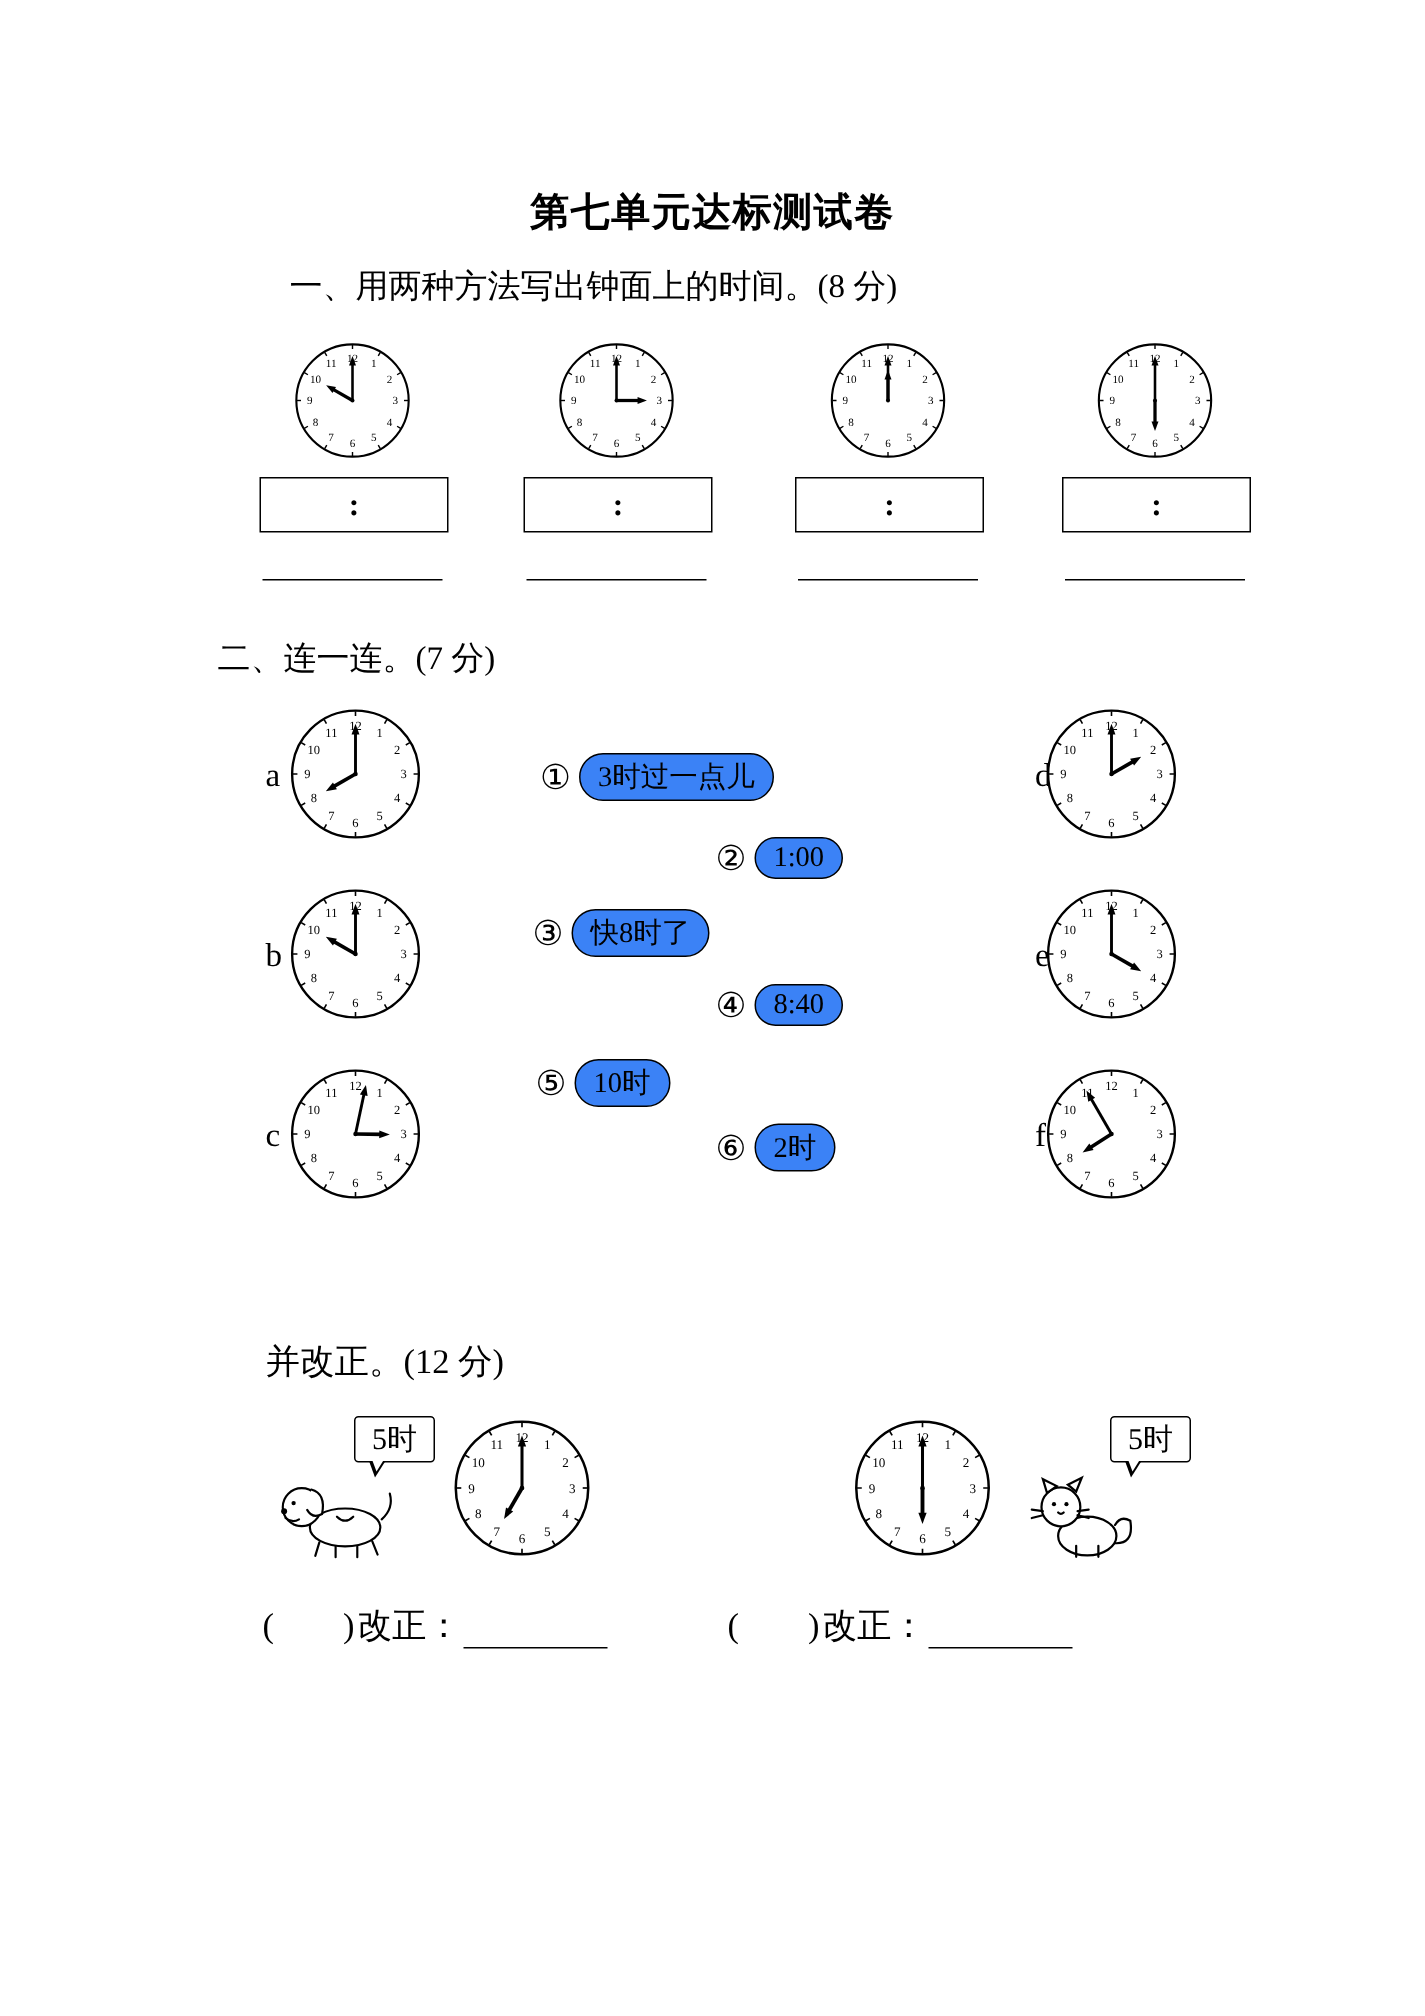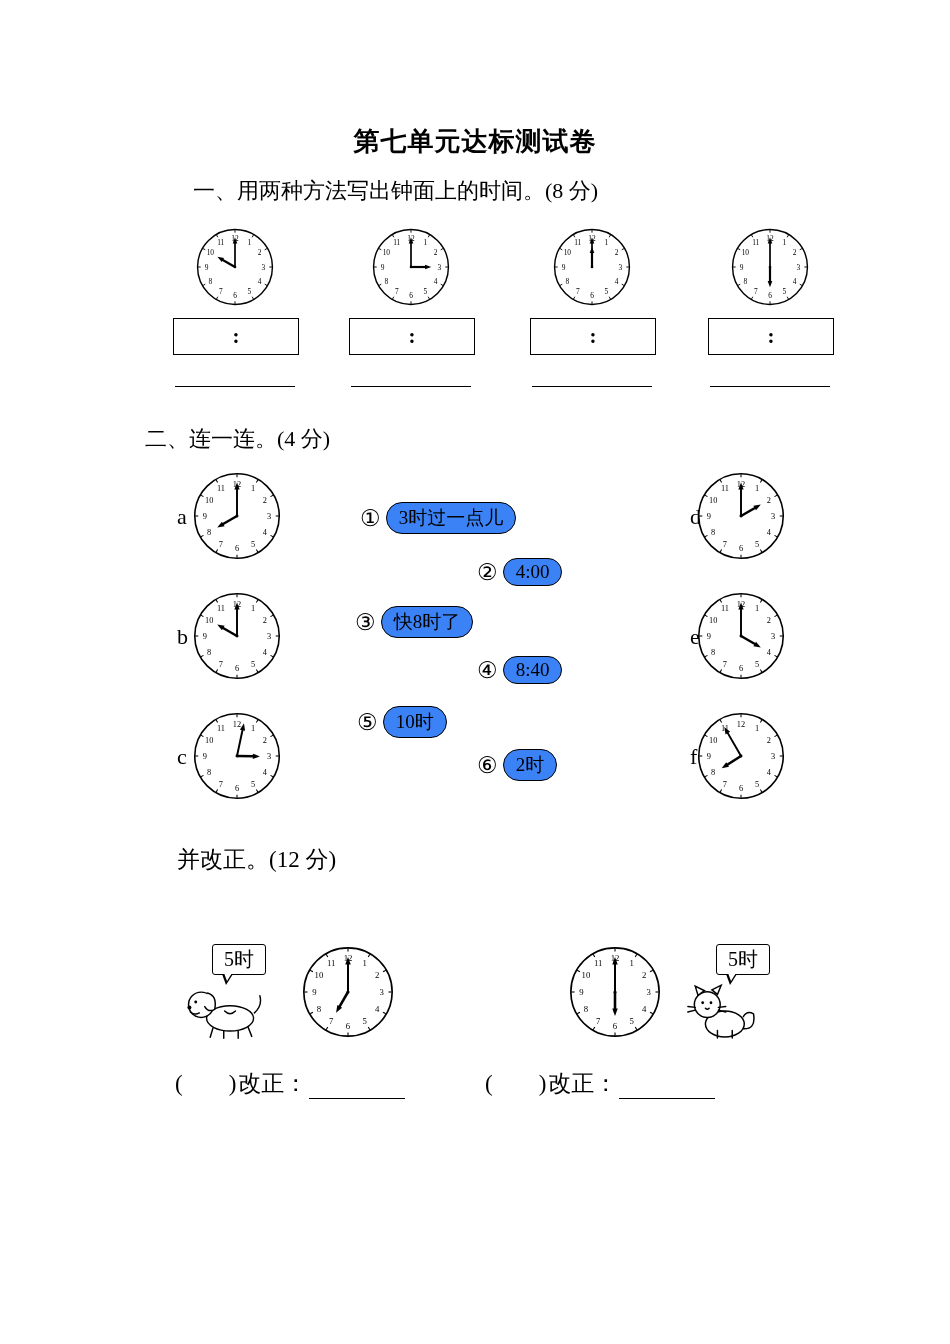--- a/index.html
+++ b/index.html
@@ -13,21 +13,21 @@
   .ck78{width:78px;height:78px;}
   .ck88{width:88px;height:88px;}
   .ck92{width:92px;height:92px;}
   .tbox{width:124px;height:35px;border:1.2px solid #000;display:flex;align-items:center;justify-content:center;
         font-size:21px;font-weight:700;background:#fff;}
   .uline{width:120px;height:18px;border-bottom:1.3px solid #000;}
   .letter{font-size:22px;}
   .option{display:flex;align-items:center;gap:5px;white-space:nowrap;}
   .circ{font-size:23px;line-height:1;}
   .pill{border:1.6px solid #000;border-radius:16px;padding:2px 12px;font-size:19px;background:#3b82f6;}
-  .bubble{border:1.6px solid #000;background:#fff;padding:1px 11px;font-size:20px;border-radius:3px;white-space:nowrap;}
+  .bubble{border:1.6px solid #000;background:#fff;padding:1px 11px;font-size:20px;border-radius:3px;white-space:nowrap;margin-left:24px;}
   .bubble::before{content:"";position:absolute;bottom:-11px;left:9px;width:0;height:0;
         border-left:4px solid transparent;border-right:7px solid transparent;border-top:11px solid #000;}
   .bubble::after{content:"";position:absolute;bottom:-7px;left:11px;width:0;height:0;
         border-left:3px solid transparent;border-right:5px solid transparent;border-top:8px solid #fff;}
   .ans{font-size:23px;display:flex;align-items:flex-end;gap:2px;white-space:nowrap;}
   .blankline{display:inline-block;width:96px;height:26px;border-bottom:1.5px solid #000;}
   .animal svg{display:block;width:100%;height:100%;}
   .edgeline{width:2px;background:#000;}
 </style>
 </head>
@@ -187,21 +187,21 @@
     </div>
   <div class="tbox abs" style="left:708px;top:318px;">
     <span>:</span>
     </div>
 
   <div class="uline abs" style="left:175px;top:368px;"></div>
   <div class="uline abs" style="left:351px;top:368px;"></div>
   <div class="uline abs" style="left:532px;top:368px;"></div>
   <div class="uline abs" style="left:710px;top:368px;"></div>
 
-  <div class="heading abs" style="left:145px;top:424px;">二、连一连。(4 分)</div>
+  <div class="heading abs" style="left:145px;top:424px;">二、连一连。(7 分)</div>
 
   <div class="letter abs" style="left:177px;top:504px;">a</div>
   <div class="clock ck88 abs" style="left:193px;top:472px;">
       <svg viewBox="0 0 100 100">
         <circle cx="50" cy="50" r="48" fill="#fff" stroke="#000" stroke-width="1.8"></circle>
         <line x1="50" y1="6" x2="50" y2="2.5" stroke="#000" stroke-width="1.2"></line>
         <line x1="72" y1="11.894882233484694" x2="73.75" y2="8.86379332023916" stroke="#000" stroke-width="1.2"></line>
         <line x1="88.10511776651529" y1="27.999999999999996" x2="91.13620667976083" y2="26.249999999999996" stroke="#000" stroke-width="1.2"></line>
         <line x1="94" y1="50" x2="97.5" y2="50" stroke="#000" stroke-width="1.2"></line>
         <line x1="88.1051177665153" y1="71.99999999999999" x2="91.13620667976085" y2="73.74999999999999" stroke="#000" stroke-width="1.2"></line>
@@ -301,21 +301,21 @@
         <circle cx="50" cy="50" r="1.7" fill="#000"></circle>
       </svg>
     </div>
 
   <div class="option abs" style="left:360px;top:502px;">
     <span class="circ">①</span>
     <span class="pill">3时过一点儿</span>
   </div>
   <div class="option abs" style="left:477px;top:558px;">
     <span class="circ">②</span>
-    <span class="pill">4:00</span>
+    <span class="pill">1:00</span>
   </div>
   <div class="option abs" style="left:355px;top:606px;">
     <span class="circ">③</span>
     <span class="pill">快8时了</span>
   </div>
   <div class="option abs" style="left:477px;top:656px;">
     <span class="circ">④</span>
     <span class="pill">8:40</span>
   </div>
   <div class="option abs" style="left:357px;top:706px;">
@@ -426,21 +426,21 @@
         <text x="31.749999999999982" y="21.690072761868" text-anchor="middle" font-size="9.5" fill="#000" font-family="&quot;Liberation Serif&quot;,&quot;DejaVu Serif&quot;,serif">11</text>
         <text x="49.99999999999999" y="16.8" text-anchor="middle" font-size="9.5" fill="#000" font-family="&quot;Liberation Serif&quot;,&quot;DejaVu Serif&quot;,serif">12</text>
         <line x1="50" y1="50" x2="33.999999999999986" y2="22.287187078897972" stroke="#000" stroke-width="2.2"></line>
         <polygon points="30.999999999999982,17.09103465619134 37.5980762113533,22.519237886466847 32.40192378864667,25.519237886466847" fill="#000"></polygon>
         <line x1="50" y1="50" x2="33.13217108374229" y2="60.74599216693649" stroke="#000" stroke-width="2.8"></line>
         <polygon points="28.07182240886498,63.96978981701743 33.20705515032759,57.141218612804174 36.43085280040853,62.20156728768149" fill="#000"></polygon>
         <circle cx="50" cy="50" r="1.7" fill="#000"></circle>
       </svg>
     </div>
 
-  <div class="heading abs" style="left:177px;top:844px;font-size:23px;">并改正。(12 分)</div>
+  <div class="heading abs" style="left:177px;top:892px;font-size:23px;">并改正。(12 分)</div>
 
   <div class="bubble abs" style="left:212px;top:944px;">5时</div>
   <div class="animal abs" style="left:183px;top:984px;width:86px;height:56px;">
     <svg viewBox="0 0 95 62" fill="none" stroke="#000" stroke-width="1.6" stroke-linecap="round">
       <path d="M79 32 q9 -8 6 -19"></path>
       <ellipse cx="52" cy="38" rx="26" ry="14" fill="#fff"></ellipse>
       <path d="M33 49 l-3 10 M45 52 l0 8 M61 52 l0 8 M72 48 l4 10"></path>
       <circle cx="20" cy="23" r="14" fill="#fff"></circle>
       <path d="M27 10 q11 3 8 18 q-7 4 -11 -3" fill="#fff"></path>
       <circle cx="14" cy="20" r="1.6" fill="#000" stroke="none"></circle>

